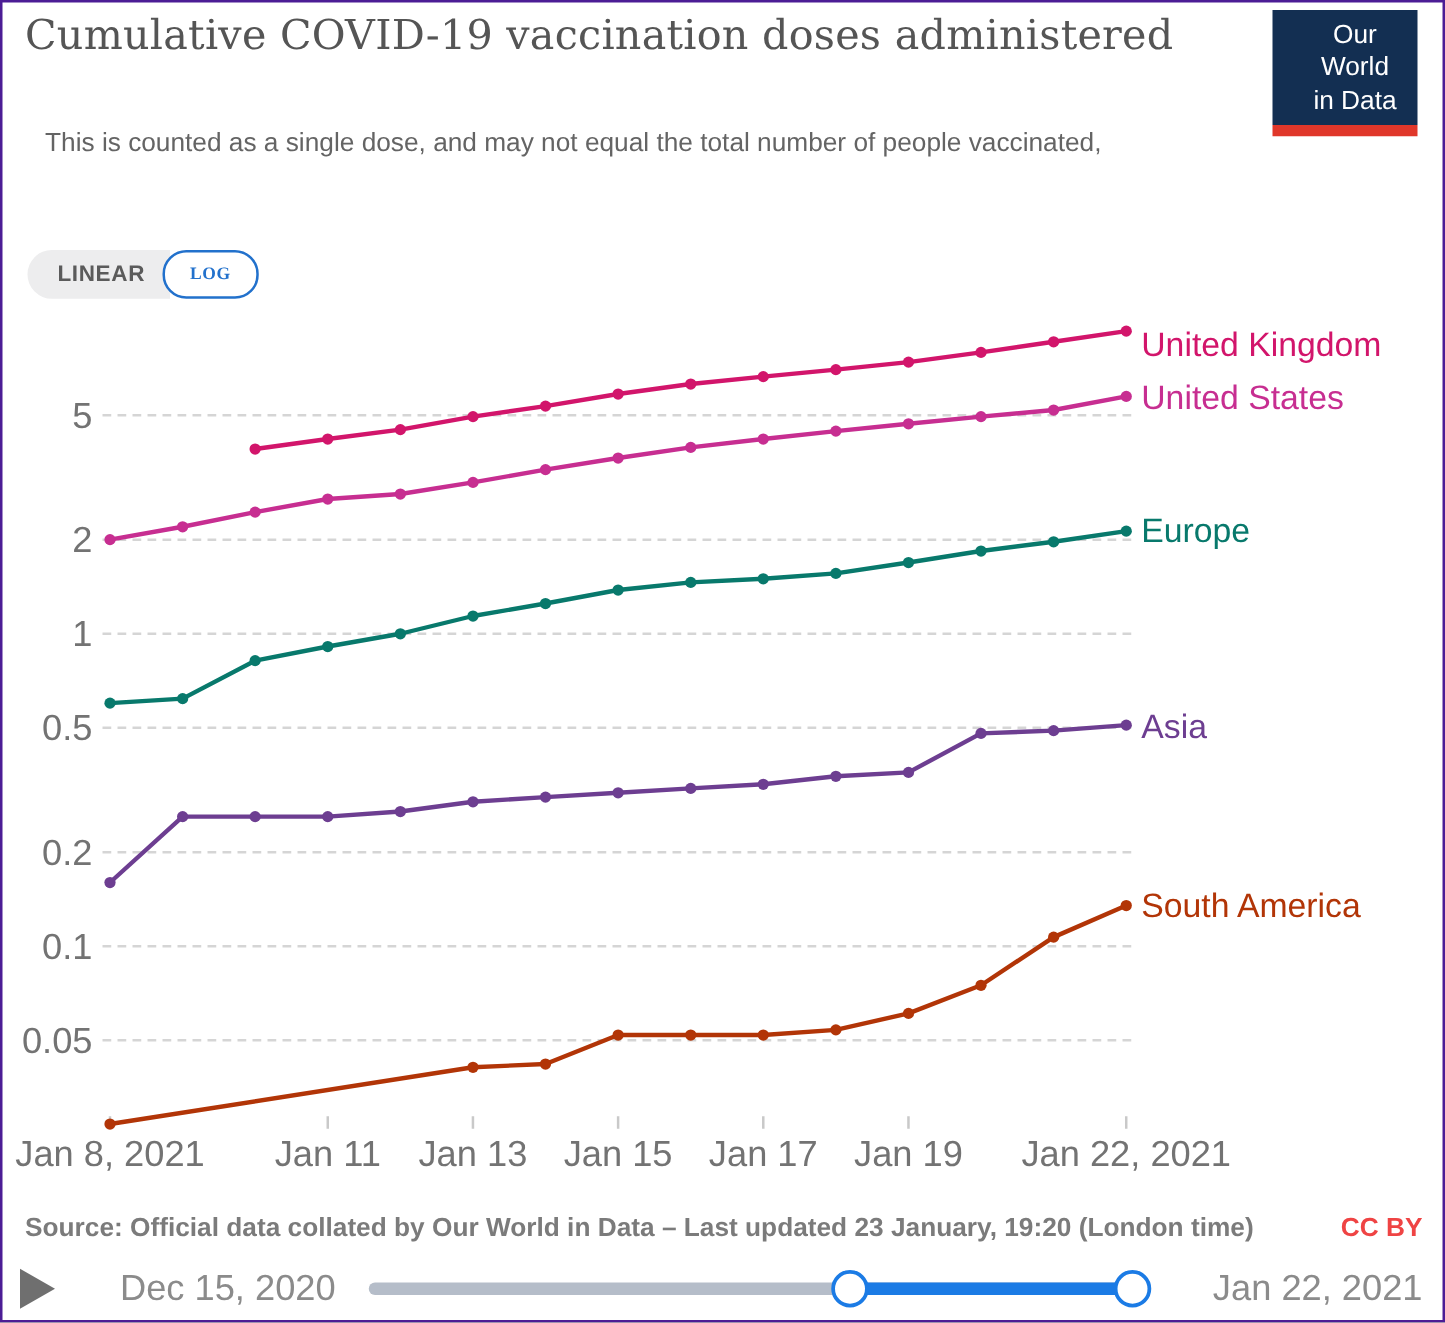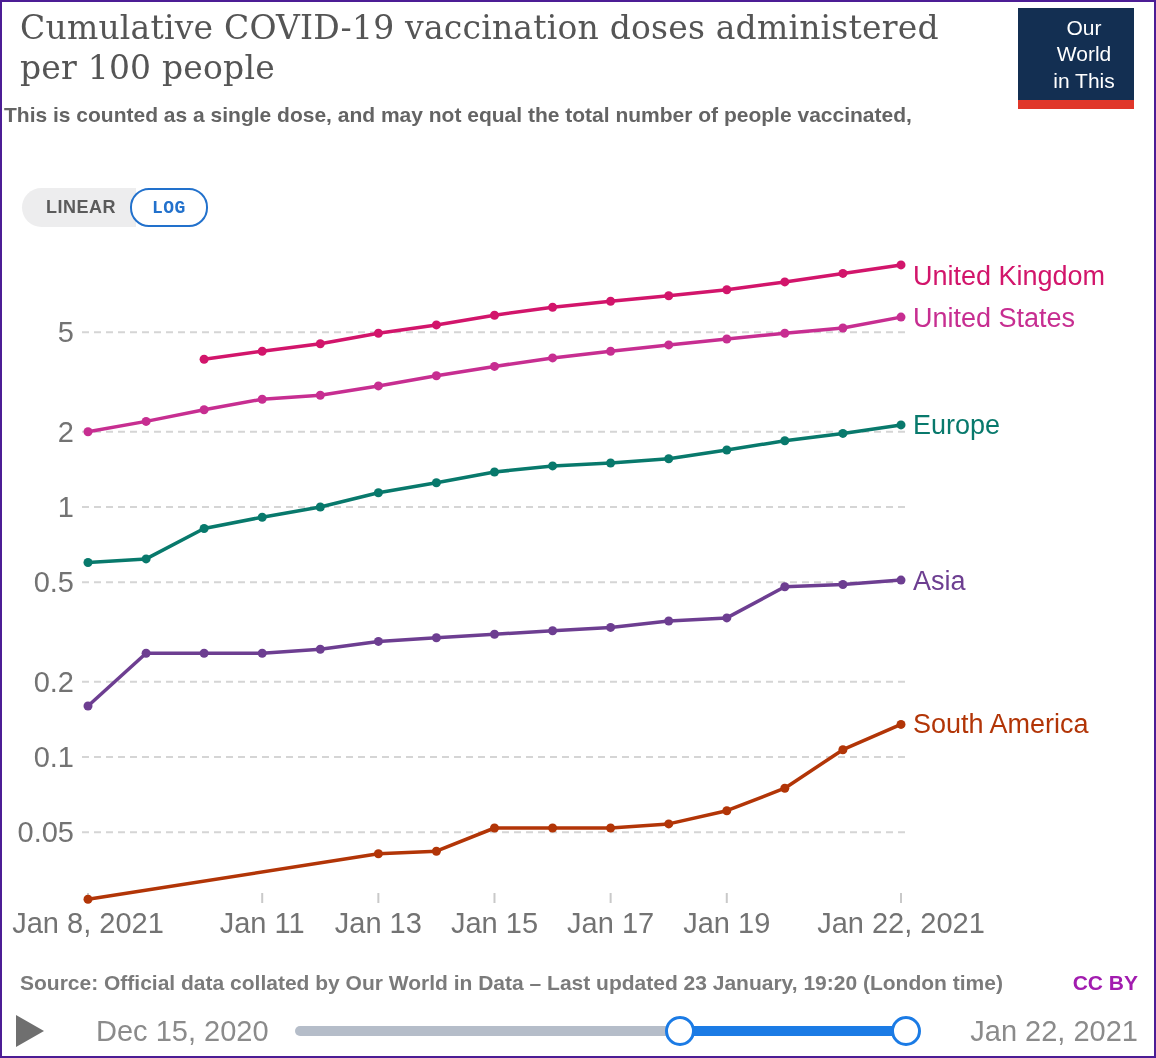--- a/index.html
+++ b/index.html
@@ -18,47 +18,47 @@
   .logo{
     position:absolute;top:6px;right:20px;width:116px;
     cursor:pointer;text-align:center;
   }
   .logo .logo-top{
     background:#132F52;color:#fff;padding:7px 4px 6px 20px;
     font-size:21px;line-height:1.25;
   }
   .logo .logo-stripe{height:9px;background:#E0372A;}
   .subtitle{
-    position:absolute;left:2px;top:98px;width:1040px;
-    font-size:21px;line-height:1.42;color:#646464;font-weight:bold;
+    position:absolute;left:34px;top:98px;width:1040px;
+    font-size:21px;line-height:1.42;color:#646464;
   }
   .toggle{
-    position:absolute;left:20px;top:186px;height:39px;display:flex;align-items:stretch;
+    position:absolute;left:20px;top:198px;height:39px;display:flex;align-items:stretch;
   }
   .toggle .lin{
     background:#ededee;color:#5b5b5b;border:none;
     border-radius:20px 0 0 20px;padding:0 20px 0 24px;
     font-size:18px;font-weight:700;letter-spacing:.5px;
     display:flex;align-items:center;cursor:pointer;
     font-family:"Liberation Sans",sans-serif;
   }
   .toggle .log{
     background:#fff;color:#2271CC;border:2px solid #2271CC;
     border-radius:19px;padding:0 20px;margin-left:-6px;
-    font-size:18px;font-weight:700;letter-spacing:.5px;
+    font-size:14px;font-weight:700;letter-spacing:.5px;
     display:flex;align-items:center;cursor:pointer;
-    font-family:Liberation Mono, monospace;
+    font-family:Liberation Serif, serif;
   }
   svg.chart{position:absolute;left:0;top:0;width:1156px;height:1058px;}
   .source-row{
     position:absolute;left:18px;right:16px;top:969px;
     display:flex;justify-content:space-between;align-items:flex-start;
     font-size:21px;color:#7b7b7b;font-weight:bold;
   }
-  .source-row .cc{color:#a21caf;cursor:pointer;}
+  .source-row .cc{color:#ef4444;cursor:pointer;}
   .timeline{
     position:absolute;left:14px;right:16px;top:1004px;height:50px;
     display:flex;align-items:center;
   }
   .play{
     width:0;height:0;flex:0 0 auto;cursor:pointer;
     border-top:16px solid transparent;border-bottom:16px solid transparent;
     border-left:28px solid #6f6f6f;margin-right:16px;
   }
   .tl-date{font-size:29px;color:#8b8b8b;flex:0 0 auto;white-space:nowrap;margin-left:36px;}
@@ -79,27 +79,26 @@
     cursor:grab;z-index:2;
   }
 </style>
 </head>
 <body>
 
 <div class="frame">
 
   <div class="title">
     <div>Cumulative COVID-19 vaccination doses administered</div>
-    <div>per 100 people</div>
   </div>
 
   <div class="logo">
     <div class="logo-top">
       <div>Our World</div>
-      <div>in This</div>
+      <div>in Data</div>
     </div>
     <div class="logo-stripe"></div>
   </div>
 
   <div class="subtitle">
     <div>This is counted as a single dose, and may not equal the total number of people vaccinated,</div>
   </div>
 
   <div class="toggle">
     <div class="lin">LINEAR</div>

